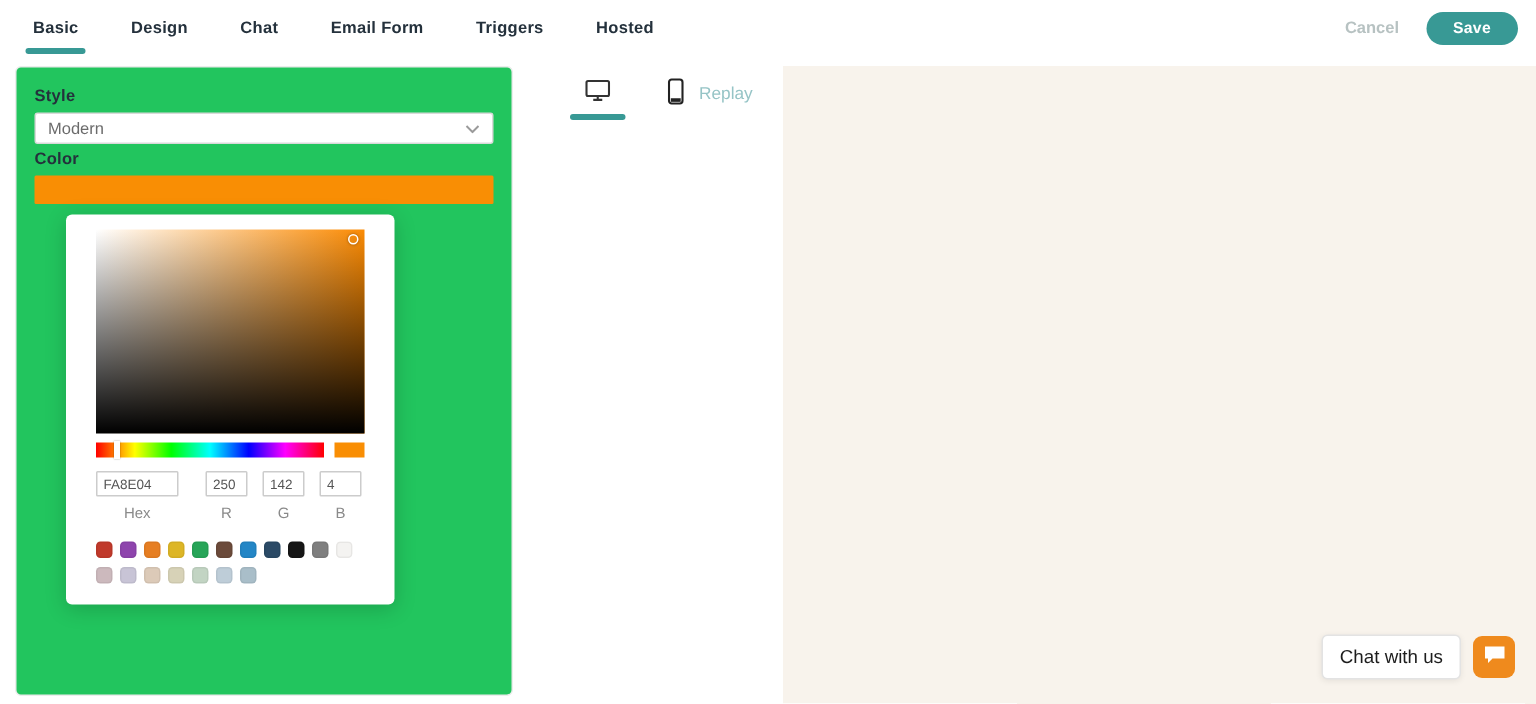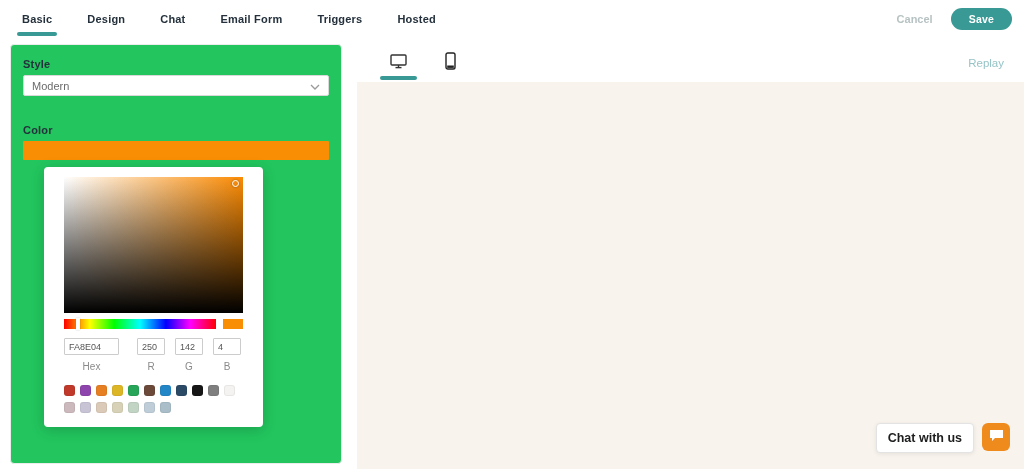--- a/index.html
+++ b/index.html
@@ -20,21 +20,21 @@
   .cancel-link { color:#b7c2c2; font-size:11px; font-weight:bold; cursor:pointer; }
 
   
   .content { flex:1; display:flex; gap:15px; padding:6px 0 0 10px; min-height:0; }
 
   
   .settings-card { width:332px; flex:0 0 auto; background:#22c55e; border:1px solid #ececec;
     border-radius:4px; padding:13px 12px; margin-bottom:5px; }
   .field-label { font-size:11px; font-weight:bold; color:#24313c; letter-spacing:.2px; margin-bottom:5px; }
   .select-box { height:21px; border:1px solid #d9d9d9; border-radius:2px; display:flex; align-items:center;
-    padding:0 8px; font-size:11px; color:#6b6b6b; cursor:pointer; background:#fff; margin-bottom:28px; }
+    padding:0 8px; font-size:11px; color:#6b6b6b; cursor:pointer; background:#fff; margin-bottom:4px; }
   .select-box .chev { margin-left:auto; color:#9a9a9a; }
   .color-bar { height:19px; border-radius:1px; cursor:pointer; }
 
   
   .picker-card { width:219px; margin:7px 0 0 21px; background:#fff; border-radius:4px;
     box-shadow:0 3px 14px rgba(0,0,0,.18); padding:10px 20px 14px; }
   .sv-square { position:relative; width:100%; height:136px; cursor:crosshair; }
   .sv-marker { position:absolute; top:3px; right:4px; width:7px; height:7px; border-radius:50%;
     border:1.5px solid #fff; box-shadow:0 0 2px rgba(0,0,0,.4); }
   .hue-row { display:flex; align-items:center; margin-top:6px; height:10px; }
@@ -51,31 +51,31 @@
   .fieldgroup input { width:100%; height:17px; border:1px solid #ccc; border-radius:1px;
     font-size:9px; color:#555; padding:1px 4px; font-family:inherit; }
   .fieldgroup .sub { font-size:10px; color:#8a8a8a; margin-top:6px; }
   .swatch-rows { margin-top:13px; }
   .swatch-row { display:flex; gap:5px; margin-top:6px; }
   .swatch-row:first-child { margin-top:0; }
   .swatch { width:11px; height:11px; border-radius:3px; cursor:pointer;
     box-shadow:inset 0 0 0 1px rgba(0,0,0,.05); }
 
   
-  .preview { flex:1; display:flex; flex-direction:column; min-width:0; }
+  .preview { flex:1; display:flex; min-width:0; }
   .preview-header { height:38px; flex:0 0 auto; background:#fff; display:flex; align-items:stretch;
     padding:0 20px 0 23px; }
   .device-tab { position:relative; display:flex; align-items:center; padding:0 10px; cursor:pointer; }
   .device-tab.active::after { content:""; position:absolute; left:0; right:0; bottom:2px; height:4px;
     border-radius:2px; background:#389995; }
   .device-tab + .device-tab { margin-left:18px; }
   .replay-link { margin-left:auto; align-self:center; font-size:11.5px; color:#96c4c6; cursor:pointer; }
   .preview-body { flex:1; position:relative; }
 
-  .chat-launcher { position:absolute; right:14px; bottom:16px; display:flex; align-items:flex-start; gap:8px;font-weight:bold; }
+  .chat-launcher { position:absolute; right:14px; bottom:16px; display:flex; align-items:center; gap:8px; }
   .chat-bubble-label { background:#fff; border:1px solid #e3e3e3; border-radius:4px; padding:7px 11px;
     font-size:12.5px; color:#1d1d1d; box-shadow:0 1px 4px rgba(0,0,0,.08); cursor:pointer; }
   .chat-button { width:28px; height:28px; border-radius:6px; border:none; display:flex;
     align-items:center; justify-content:center; cursor:pointer; }
 </style>
 </head>
 <body>
 
 <div class="app">
 

